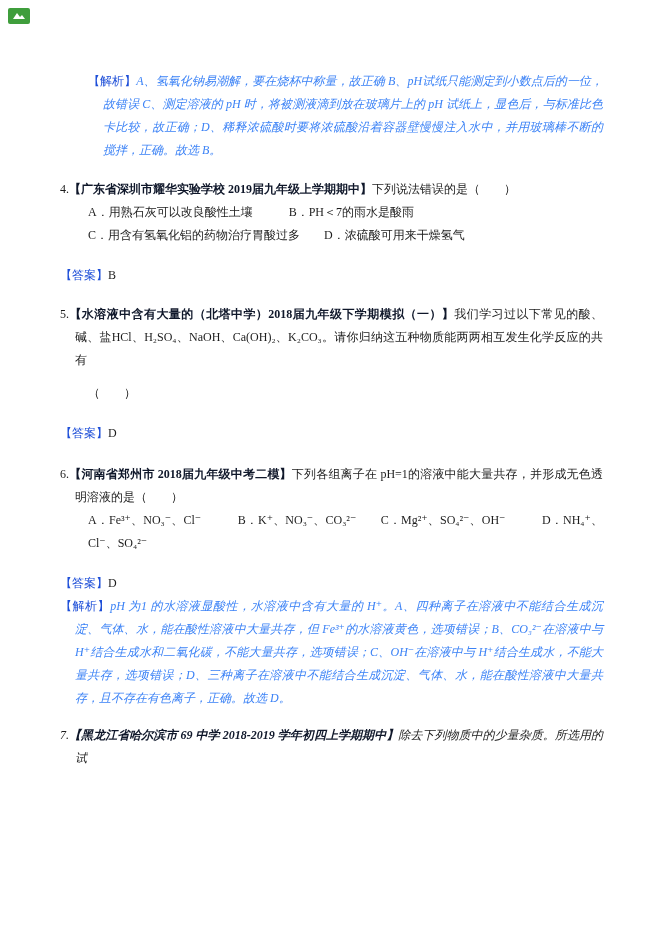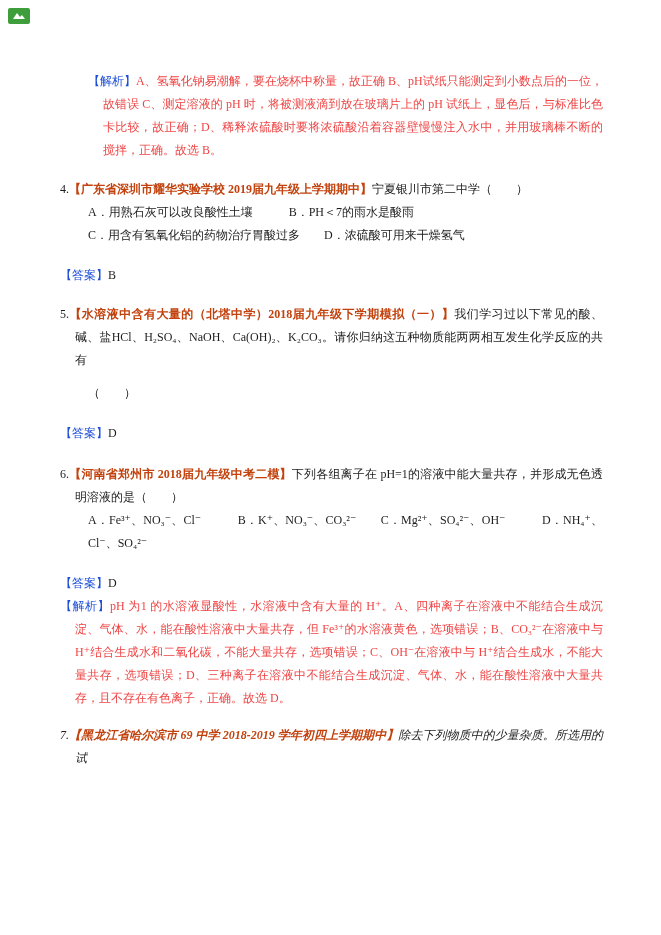--- a/index.html
+++ b/index.html
@@ -11,23 +11,23 @@
     font-family:"Liberation Serif","DejaVu Serif","DejaVu Sans",serif;
     font-size:12px;
     color:#1c1c1c;
   }
   .logo{position:absolute;left:8px;top:8px;width:22px;height:16px;}
   .content{position:absolute;left:60px;top:70px;width:543px;}
   .para{margin:0;line-height:23px;text-align:justify;}
   .cont-block{padding-left:43px;text-indent:-15px;}
   .hang{padding-left:15px;text-indent:-15px;}
   .opt{padding-left:28px;}
-  .red{color:#ef4444;}
+  .red{color:#3b82f6;font-style:italic;}
   .lbl{font-weight:normal;color:#1d4ed8;}
-  .src{font-weight:bold;color:#c2410c;}
+  .src{font-weight:bold;color:#0f172a;}
   .q-gap{margin-top:16px;}
   .q-gap-lg{margin-top:18px;}
   .q7-gap{margin-top:14px;font-style:italic;}
   .ans-gap{margin-top:17px;}
   .gap10{margin-top:10px;}
 </style>
 </head>
 <body>
 
 <div class="page">
@@ -36,21 +36,21 @@
     <svg width="22" height="16" viewBox="0 0 22 16" aria-hidden="true">
       <rect width="22" height="16" rx="2" fill="#3f9e3c"></rect>
       <path fill="#ffffff" d="M5 11 L9 5 L12 9 L14 7 L17 11 Z"></path>
     </svg>
   </div>
 
   <div class="content">
 
     <p class="para cont-block"><span class="lbl">【解析】</span><span class="red">A、氢氧化钠易潮解，要在烧杯中称量，故正确 B、pH试纸只能测定到小数点后的一位，故错误 C、测定溶液的 pH 时，将被测液滴到放在玻璃片上的 pH 试纸上，显色后，与标准比色卡比较，故正确；D、稀释浓硫酸时要将浓硫酸沿着容器壁慢慢注入水中，并用玻璃棒不断的搅拌，正确。故选 B。</span></p>
 
-    <p class="para hang q-gap"><span>4.</span><span class="src">【广东省深圳市耀华实验学校 2019届九年级上学期期中】</span><span>宁夏银川市第二中学（　　）</span></p>
+    <p class="para hang q-gap"><span>4.</span><span class="src">【广东省深圳市耀华实验学校 2019届九年级上学期期中】</span><span>下列说法错误的是（　　）</span></p>
     <p class="para opt"><span>A．用熟石灰可以改良酸性土壤　　　B．PH＜7的雨水是酸雨</span></p>
     <p class="para opt"><span>C．用含有氢氧化铝的药物治疗胃酸过多　　D．浓硫酸可用来干燥氢气</span></p>
     <p class="para ans-gap"><span class="lbl">【答案】</span><span>B</span></p>
 
     <p class="para hang q-gap"><span>5.</span><span class="src">【水溶液中含有大量的（北塔中学）2018届九年级下学期模拟（一）】</span><span>我们学习过以下常见的酸、碱、盐HCl、H₂SO₄、NaOH、Ca(OH)₂、K₂CO₃。请你归纳这五种物质能两两相互发生化学反应的共有</span></p>
     <p class="para opt gap10"><span>（　　）</span></p>
     <p class="para ans-gap"><span class="lbl">【答案】</span><span>D</span></p>
 
     <p class="para hang q-gap-lg"><span>6.</span><span class="src">【河南省郑州市 2018届九年级中考二模】</span><span>下列各组离子在 pH=1的溶液中能大量共存，并形成无色透明溶液的是（　　）</span></p>
     <p class="para opt"><span>A．Fe³⁺、NO₃⁻、Cl⁻　　　B．K⁺、NO₃⁻、CO₃²⁻　　C．Mg²⁺、SO₄²⁻、OH⁻　　　D．NH₄⁺、Cl⁻、SO₄²⁻</span></p>

